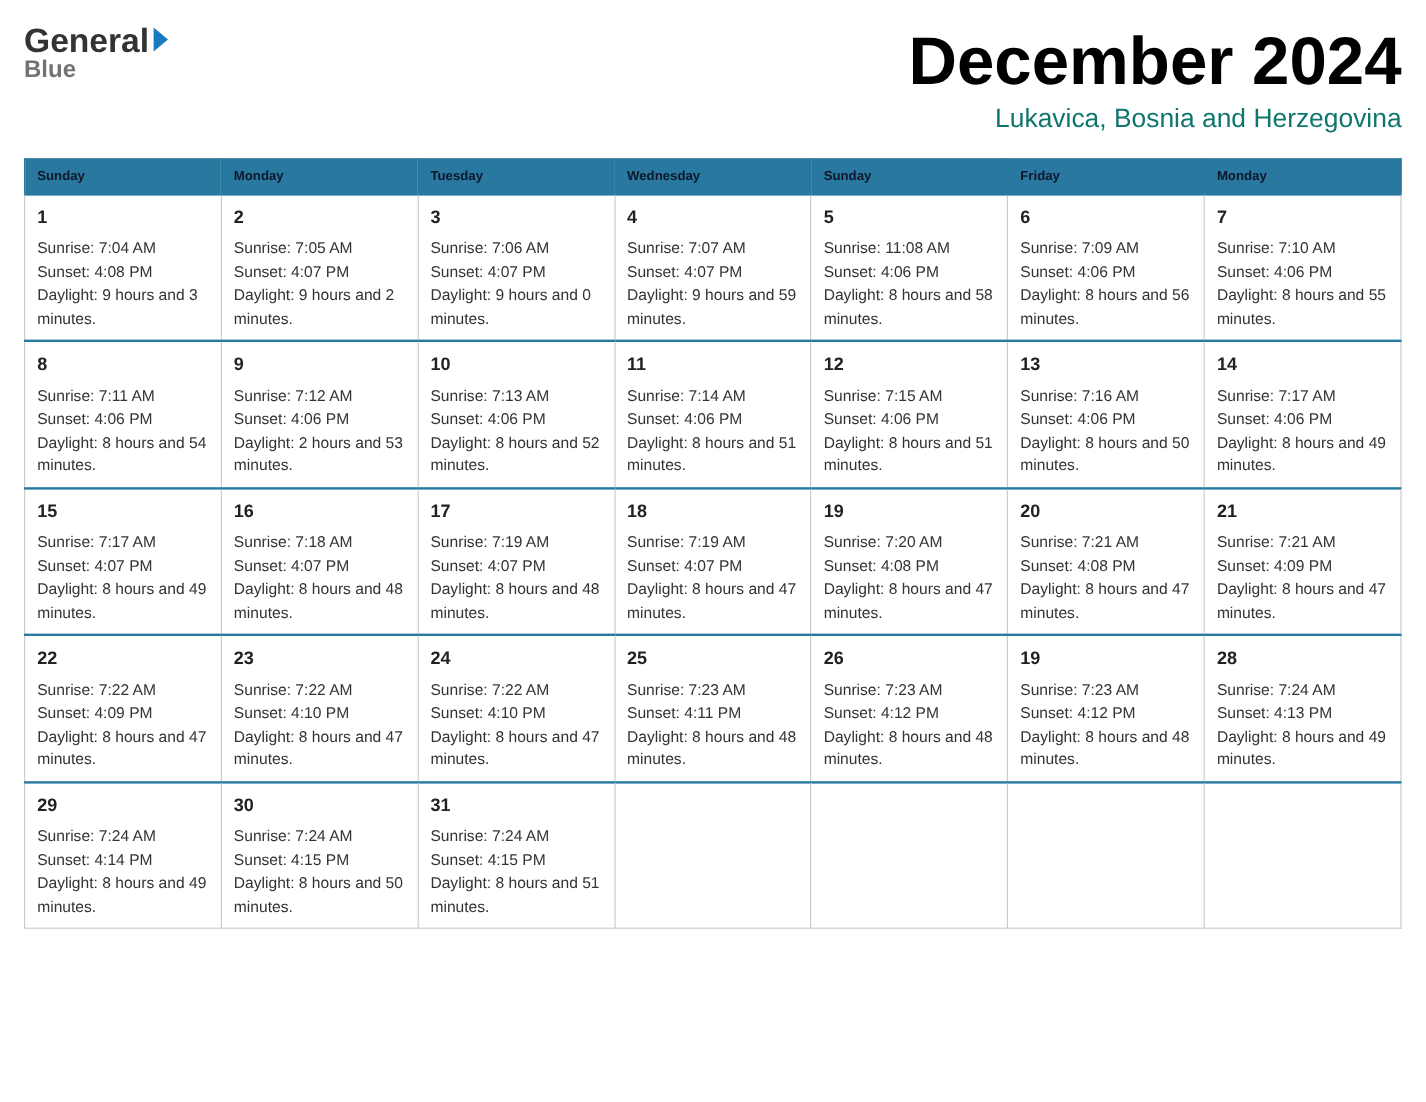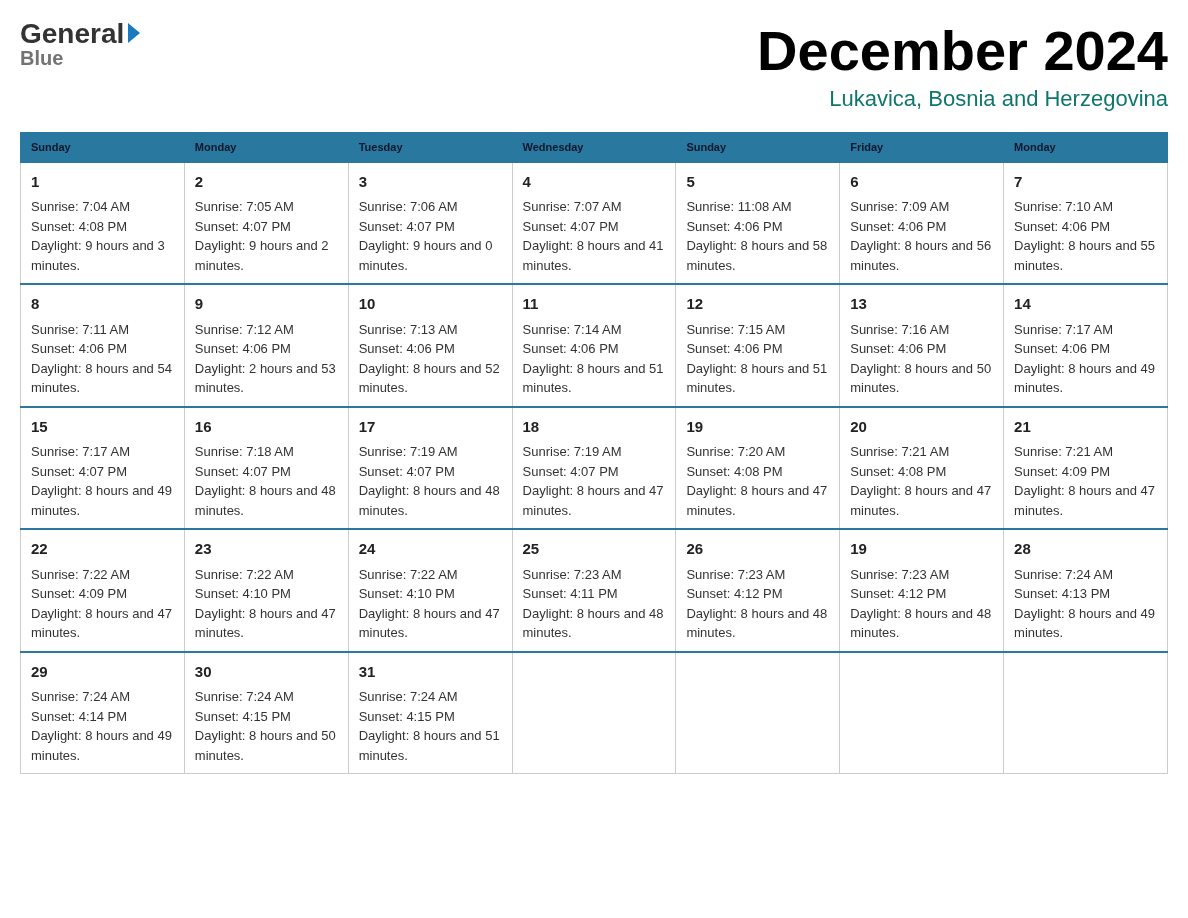--- a/index.html
+++ b/index.html
@@ -122,21 +122,21 @@
         <th>Sunday</th>
         <th>Friday</th>
         <th>Monday</th>
       </tr>
   </thead>
   <tbody id="calendar-body">
   <tr class="week-row">
         <td><span class="day-num">1</span><span>Sunrise: 7:04 AM</span><br><span>Sunset: 4:08 PM</span><br><span>Daylight: 9 hours and 3 minutes.</span></td>
         <td><span class="day-num">2</span><span>Sunrise: 7:05 AM</span><br><span>Sunset: 4:07 PM</span><br><span>Daylight: 9 hours and 2 minutes.</span></td>
         <td><span class="day-num">3</span><span>Sunrise: 7:06 AM</span><br><span>Sunset: 4:07 PM</span><br><span>Daylight: 9 hours and 0 minutes.</span></td>
-        <td><span class="day-num">4</span><span>Sunrise: 7:07 AM</span><br><span>Sunset: 4:07 PM</span><br><span>Daylight: 8 hours and 41 minutes.</span></td>
+        <td><span class="day-num">4</span><span>Sunrise: 7:07 AM</span><br><span>Sunset: 4:07 PM</span><br><span>Daylight: 9 hours and 59 minutes.</span></td>
         <td><span class="day-num">5</span><span>Sunrise: 11:08 AM</span><br><span>Sunset: 4:06 PM</span><br><span>Daylight: 8 hours and 58 minutes.</span></td>
         <td><span class="day-num">6</span><span>Sunrise: 7:09 AM</span><br><span>Sunset: 4:06 PM</span><br><span>Daylight: 8 hours and 56 minutes.</span></td>
         <td><span class="day-num">7</span><span>Sunrise: 7:10 AM</span><br><span>Sunset: 4:06 PM</span><br><span>Daylight: 8 hours and 55 minutes.</span></td>
       </tr>
       <tr class="week-row">
         <td><span class="day-num">8</span><span>Sunrise: 7:11 AM</span><br><span>Sunset: 4:06 PM</span><br><span>Daylight: 8 hours and 54 minutes.</span></td>
         <td><span class="day-num">9</span><span>Sunrise: 7:12 AM</span><br><span>Sunset: 4:06 PM</span><br><span>Daylight: 2 hours and 53 minutes.</span></td>
         <td><span class="day-num">10</span><span>Sunrise: 7:13 AM</span><br><span>Sunset: 4:06 PM</span><br><span>Daylight: 8 hours and 52 minutes.</span></td>
         <td><span class="day-num">11</span><span>Sunrise: 7:14 AM</span><br><span>Sunset: 4:06 PM</span><br><span>Daylight: 8 hours and 51 minutes.</span></td>
         <td><span class="day-num">12</span><span>Sunrise: 7:15 AM</span><br><span>Sunset: 4:06 PM</span><br><span>Daylight: 8 hours and 51 minutes.</span></td>

